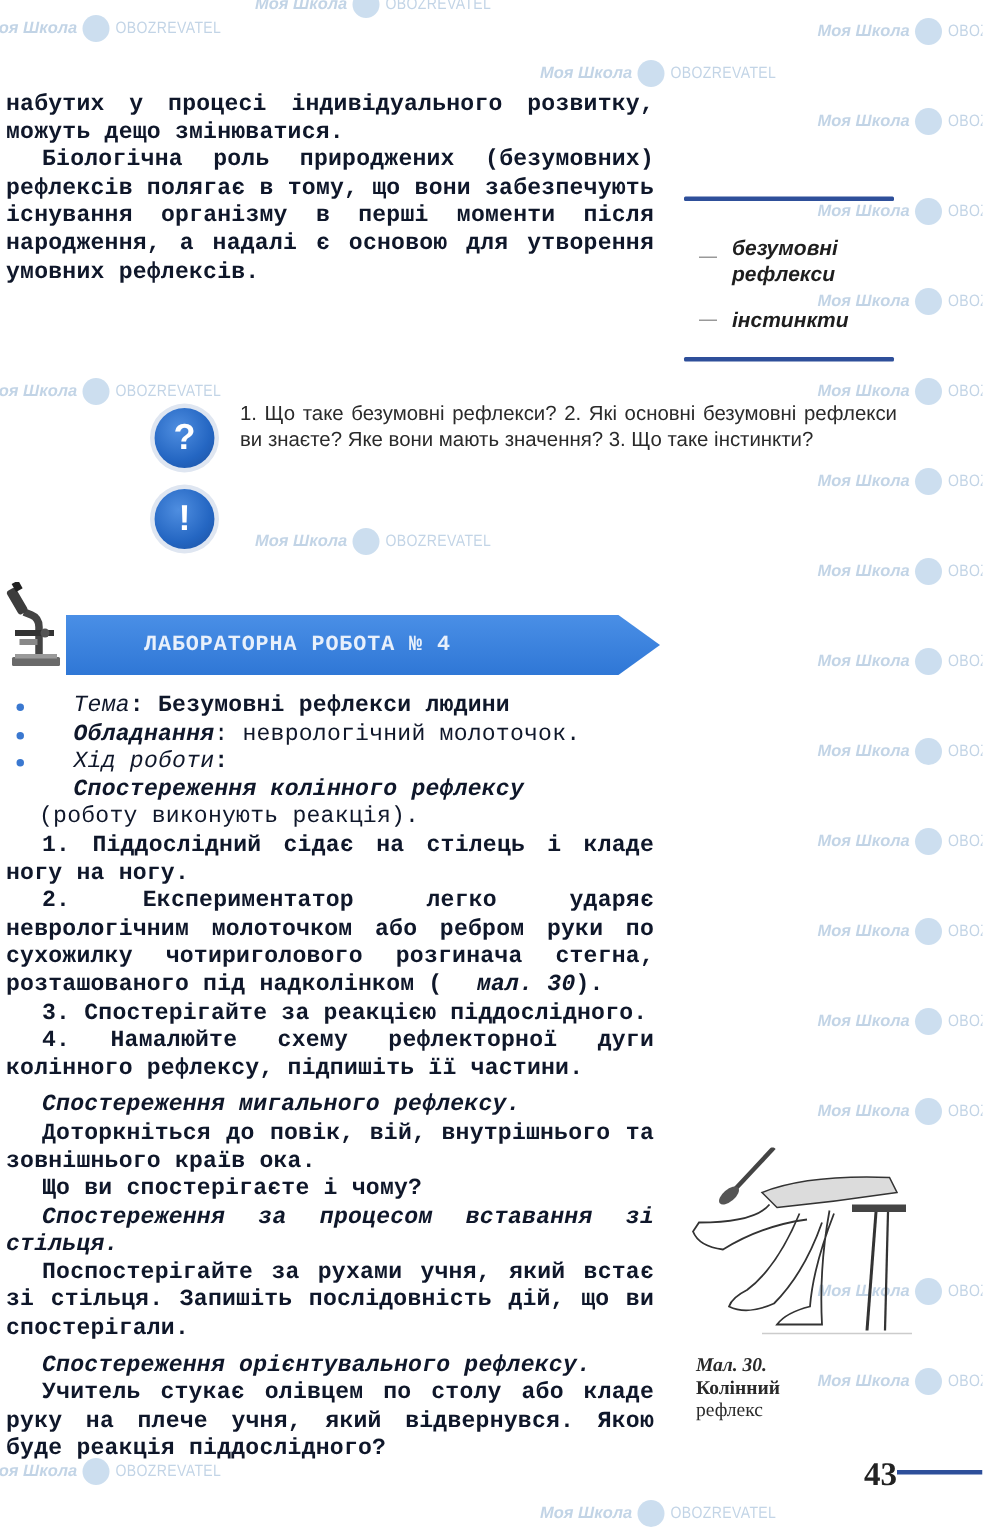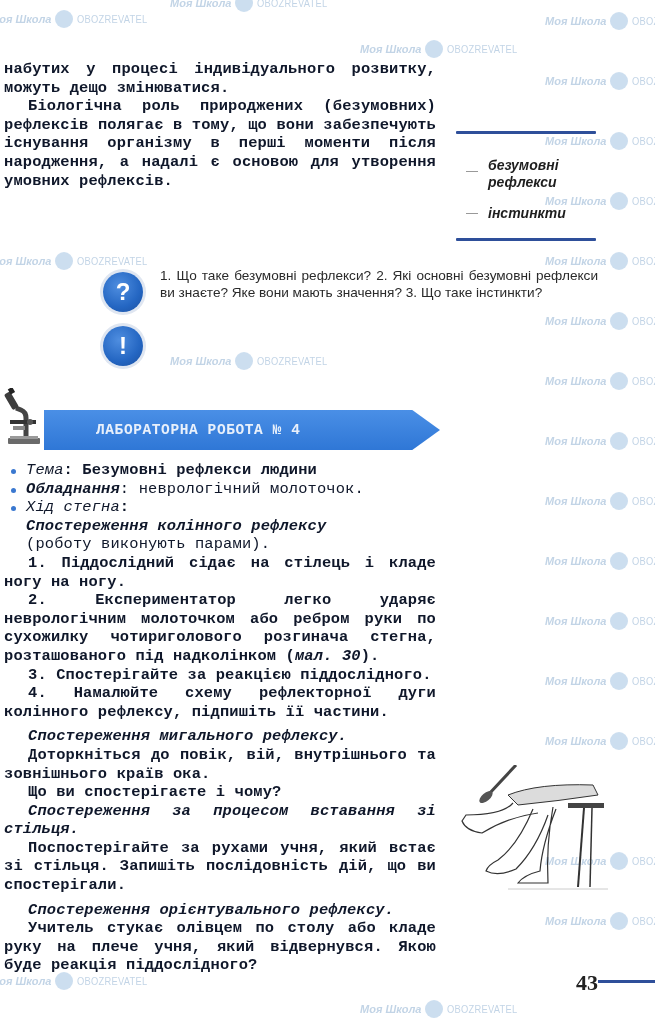--- a/index.html
+++ b/index.html
@@ -54,21 +54,21 @@
     position: absolute; left: 52px; top: 0; height: 40px; line-height: 40px;
     font-family: Liberation Mono, monospace;
     font-weight: bold; font-size: 14.5px; color: #e8f0fb; letter-spacing: 0.6px;
   }
 
   .bullet-line { position: relative; padding-left: 22px; text-indent: 0 !important; }
   .bullet-line::before {
     content: ""; position: absolute; left: 7px; top: 8px; width: 5px; height: 5px;
     border-radius: 50%; background: #3a78d0;
   }
-  .it { font-style: italic; }
+  .it { font-style: italic; margin-left: 23px; }
   .ind { padding-left: 22px; text-indent: 0 !important; }
   .heading-it { font-style: italic; font-weight: bold; text-indent: 24px; }
 
   
   .figure { position: absolute; left: 458px; top: 765px; width: 150px; height: 130px; }
   .fig-caption {
     position: absolute; left: 464px; top: 902px; width: 90px;
     font-family: "Liberation Serif", "DejaVu Serif", serif;
     font-size: 13px; line-height: 15px; color: #2a2a2a; font-weight: bold;
   }
@@ -237,23 +237,23 @@
     <circle cx="26" cy="34" r="3" fill="#555"></circle>
   </svg>
 
   <div class="lab-banner">
     <div class="lab-banner-text">ЛАБОРАТОРНА РОБОТА № 4</div>
   </div>
 
   <div class="body-text" style="top:461px;">
     <p class="bullet-line"><span class="it" style="font-weight:normal;">Тема</span><span>: Безумовні рефлекси людини</span></p>
     <p class="bullet-line"><span class="it">Обладнання</span><span style="font-weight:normal;">: неврологічний молоточок.</span></p>
-    <p class="bullet-line"><span class="it" style="font-weight:normal;">Хід стегна</span><span>:</span></p>
+    <p class="bullet-line"><span class="it" style="font-weight:normal;">Хід роботи</span><span>:</span></p>
     <p class="ind it">Спостереження колінного рефлексу</p>
-    <p class="ind" style="font-weight:normal;">(роботу виконують парами).</p>
+    <p class="ind" style="font-weight:normal;">(роботу виконують реакція).</p>
     <p>1. Піддослідний сідає на стілець і кладе ногу на ногу.</p>
     <p><span>2. Експериментатор легко ударяє неврологічним молоточком або ребром руки по сухожилку чотириголового розгинача стегна, розташованого під надколінком (</span><span class="it">мал. 30</span><span>).</span></p>
     <p>3. Спостерігайте за реакцією піддослідного.</p>
     <p>4. Намалюйте схему рефлекторної дуги колінного рефлексу, підпишіть її частини.</p>
     <p class="heading-it" style="margin-top:6px;">Спостереження мигального рефлексу.</p>
     <p>Доторкніться до повік, вій, внутрішнього та зовнішнього країв ока.</p>
     <p>Що ви спостерігаєте і чому?</p>
     <p class="heading-it">Спостереження за процесом вставання зі стільця.</p>
     <p>Поспостерігайте за рухами учня, який встає зі стільця. Запишіть послідовність дій, що ви спостерігали.</p>
     <p class="heading-it" style="margin-top:6px;">Спостереження орієнтувального рефлексу.</p>
@@ -265,16 +265,21 @@
     <ellipse cx="28" cy="32" rx="8" ry="4" transform="rotate(-40 28 32)" fill="#555"></ellipse>
     <path d="M50 30 Q80 18 135 20 L140 30 Q100 36 60 40 Z" fill="#dcdcdc" stroke="#333" stroke-width="1"></path>
     <path d="M55 38 Q45 50 8 50 L4 56 Q8 66 24 68 Q50 52 80 48" fill="none" stroke="#333" stroke-width="1.2"></path>
     <path d="M75 44 Q60 80 40 95 Q30 100 28 106 Q40 112 58 104 Q78 84 90 50" fill="none" stroke="#333" stroke-width="1.2"></path>
     <path d="M95 42 Q88 80 90 118 L60 118 Q66 110 82 106 Q84 80 98 44" fill="none" stroke="#333" stroke-width="1.2"></path>
     <rect x="110" y="38" width="36" height="5" fill="#444"></rect>
     <line x1="126" y1="43" x2="120" y2="122" stroke="#333" stroke-width="2"></line>
     <line x1="134" y1="43" x2="132" y2="122" stroke="#333" stroke-width="1.5"></line>
     <line x1="50" y1="124" x2="150" y2="124" stroke="#ccc" stroke-width="1"></line>
   </svg>
+  <div class="fig-caption">
+    <div class="num">Мал. 30.</div>
+    <div>Колінний</div>
+    <div class="rest">рефлекс</div>
+  </div>
 
   <div class="page-number">43</div>
   <div class="page-rule"></div>
 </div>
 
 </body></html>

